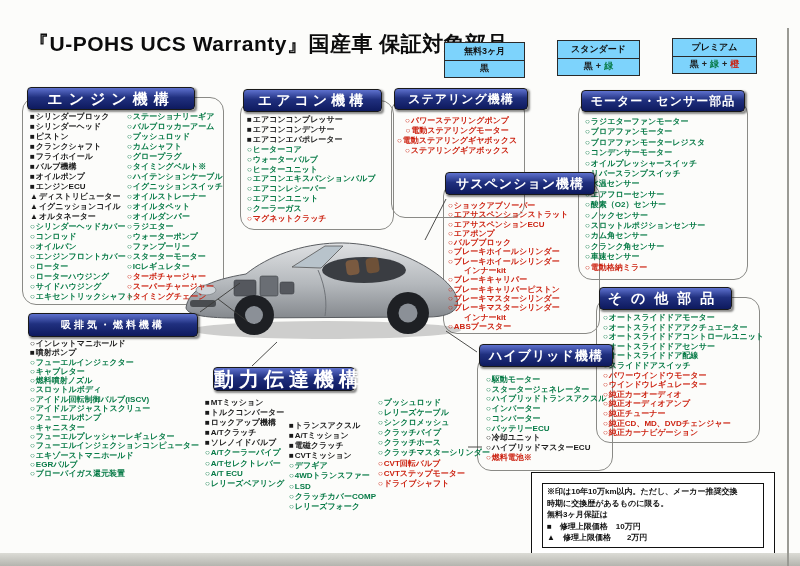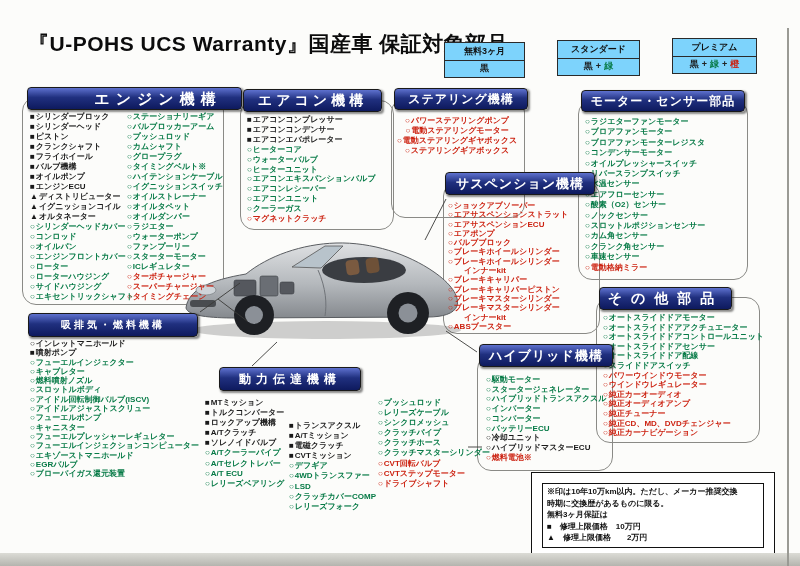--- a/index.html
+++ b/index.html
@@ -62,28 +62,28 @@
   </div>
 
   <div class="outline" style="left:22px;top:97px;width:200px;height:206px;"></div>
   <div class="outline" style="left:240px;top:100px;width:152px;height:128px;"></div>
   <div class="outline" style="left:391px;top:98px;width:132px;height:118px;"></div>
   <div class="outline" style="left:578px;top:100px;width:168px;height:178px;"></div>
   <div class="outline" style="left:443px;top:182px;width:155px;height:150px;"></div>
   <div class="outline" style="left:477px;top:355px;width:134px;height:114px;"></div>
   <div class="outline" style="left:596px;top:297px;width:162px;height:144px;"></div>
 
-  <div class="hdr" style="left:27px;top:87px;width:166px;height:21px;line-height:21px;font-size:15px;letter-spacing:6px;padding-left:47px;">エンジン機構</div>
+  <div class="hdr" style="left:27px;top:87px;width:166px;height:21px;line-height:21px;font-size:15px;letter-spacing:6px;">エンジン機構</div>
   <div class="hdr" style="left:243px;top:89px;width:137px;height:21px;line-height:21px;font-size:14px;letter-spacing:4px;">エアコン機構</div>
   <div class="hdr" style="left:581px;top:90px;width:162px;height:20px;line-height:20px;font-size:12px;letter-spacing:1px;">モーター・センサー部品</div>
   <div class="hdr" style="left:394px;top:88px;width:132px;height:20px;line-height:20px;font-size:12px;letter-spacing:1px;">ステアリング機構</div>
   <div class="hdr" style="left:445px;top:172px;width:148px;height:21px;line-height:21px;font-size:13px;letter-spacing:1px;">サスペンション機構</div>
   <div class="hdr" style="left:599px;top:287px;width:131px;height:21px;line-height:21px;font-size:14px;letter-spacing:9px;">その他部品</div>
   <div class="hdr" style="left:28px;top:313px;width:168px;height:22px;line-height:22px;font-size:10px;letter-spacing:3px;">吸排気・燃料機構</div>
-  <div class="hdr" style="left:219px;top:367px;width:140px;height:22px;line-height:22px;font-size:12px;letter-spacing:5px;">動力伝達機構</div>
+  <div class="hdr" style="left:213px;top:367px;width:140px;height:22px;line-height:22px;font-size:20px;letter-spacing:5px;">動力伝達機構</div>
   <div class="hdr" style="left:479px;top:344px;width:132px;height:21px;line-height:21px;font-size:13px;letter-spacing:1px;">ハイブリッド機構</div>
 
   <div class="col" style="left:30px;top:112px;line-height:10px;">
       <div class="item c-k"><span class="mk">■</span><span>シリンダーブロック</span></div>
       <div class="item c-k"><span class="mk">■</span><span>シリンダーヘッド</span></div>
       <div class="item c-k"><span class="mk">■</span><span>ピストン</span></div>
       <div class="item c-k"><span class="mk">■</span><span>クランクシャフト</span></div>
       <div class="item c-k"><span class="mk">■</span><span>フライホイール</span></div>
       <div class="item c-k"><span class="mk">■</span><span>バルブ機構</span></div>
       <div class="item c-k"><span class="mk">■</span><span>オイルポンプ</span></div>

